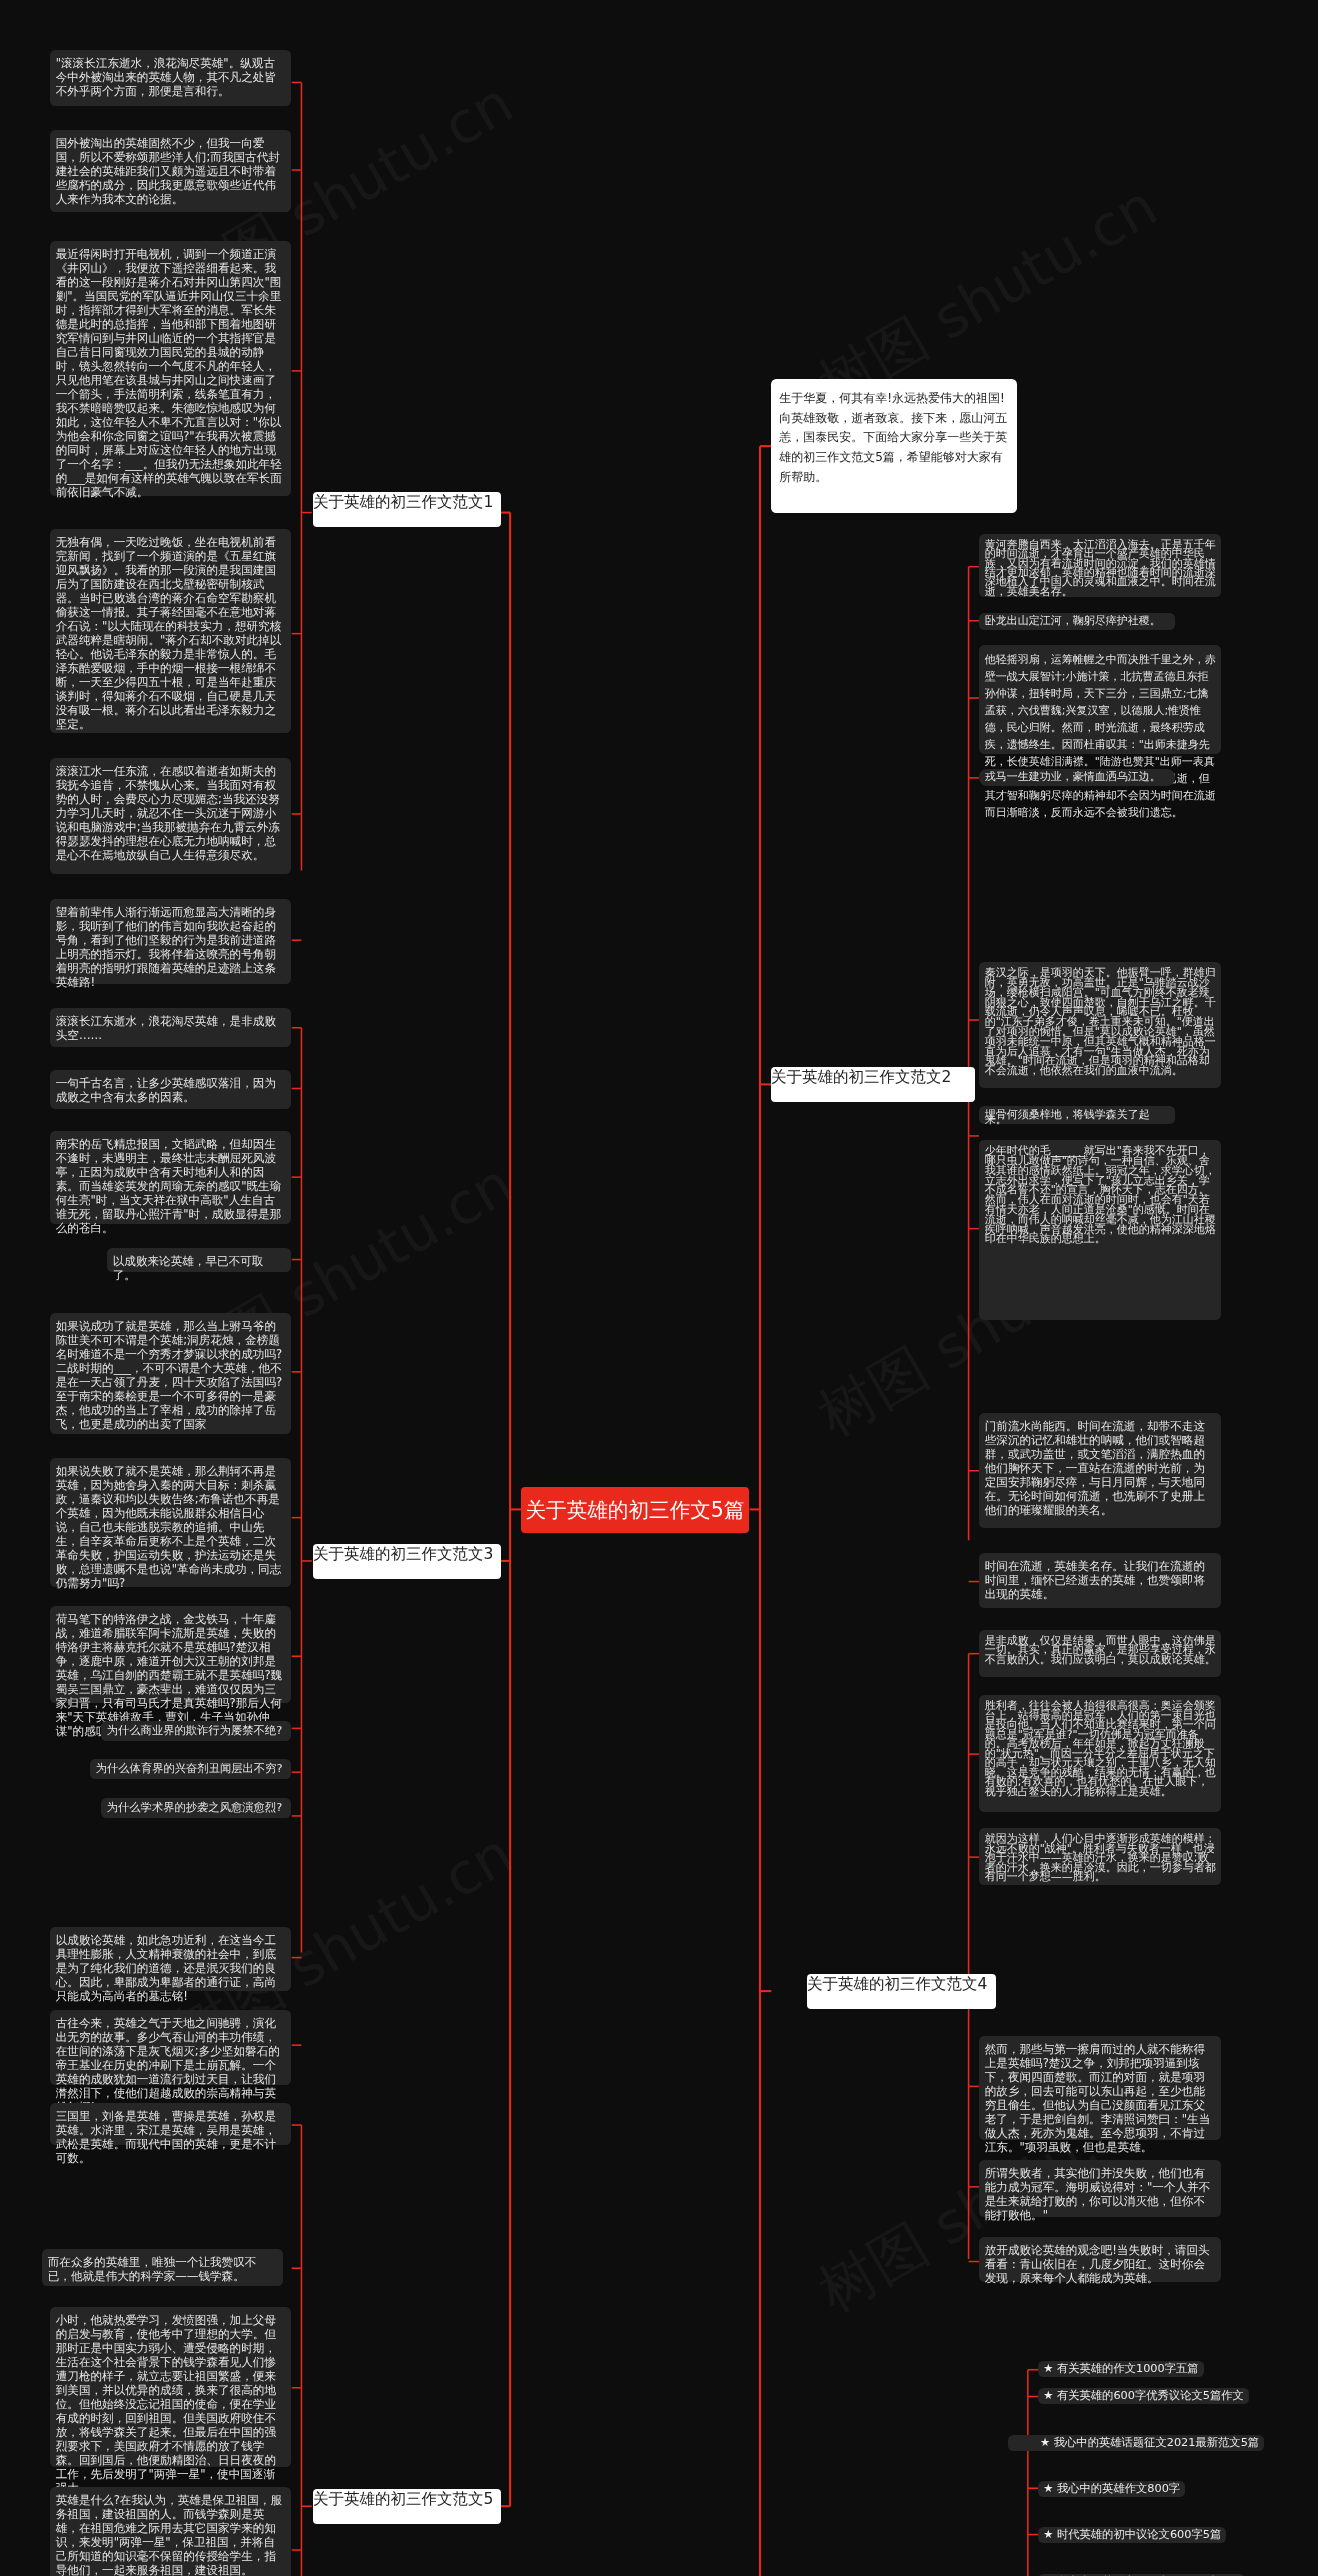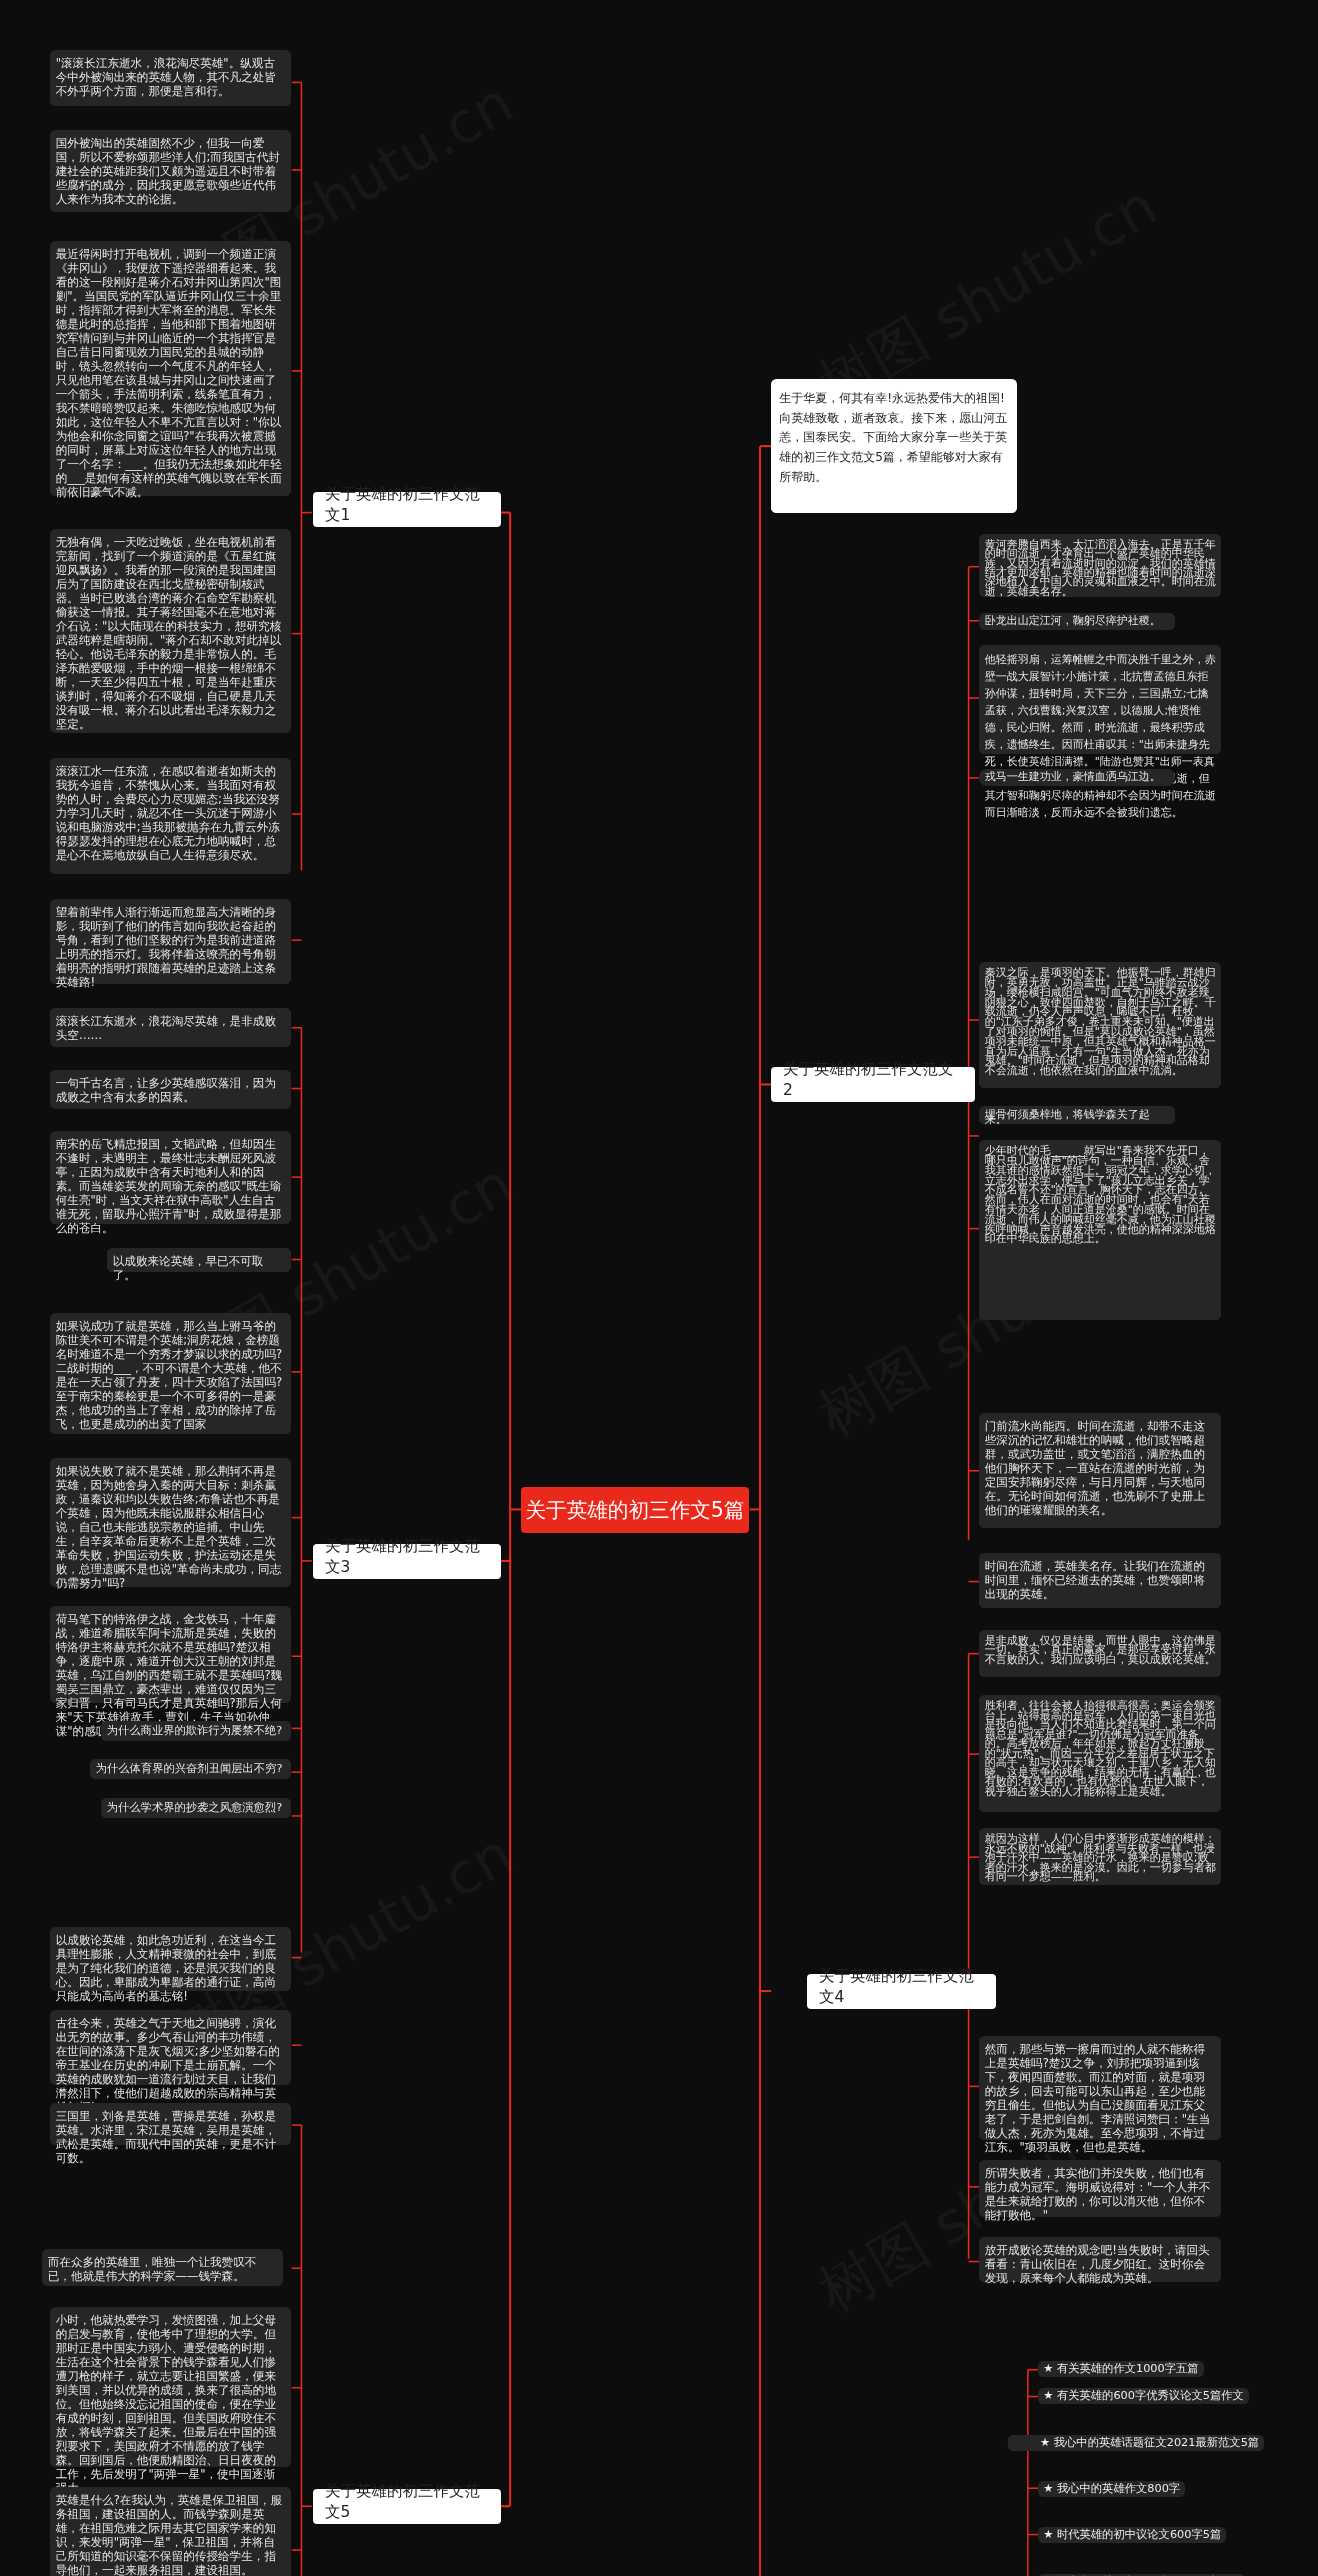--- a/index.html
+++ b/index.html
@@ -4,21 +4,21 @@
 <style>
   html, body { margin:0; padding:0; }
   body { width:1319px; height:2906px; background:#0d0d0d; position:relative; overflow:hidden;
          font-family:"DejaVu Sans","Liberation Sans",sans-serif; }
   .wm { position:absolute; color:rgba(255,255,255,0.045); font-size:57px; transform:rotate(-30deg);
         white-space:nowrap; pointer-events:none; font-family:"DejaVu Sans",sans-serif; }
   svg.lines { position:absolute; left:0; top:0; width:1319px; height:2906px; }
   .root { position:absolute; left:521px; top:1487px; width:228px; height:46px; background:#e8291c;
           border-radius:4.1px; color:#fff; font-size:20.6px; display:flex; align-items:center; justify-content:center; }
   .branch { position:absolute; background:#ffffff; color:#222; border-radius:4.1px; font-size:15.5px;
-            padding:0 12px; display:flex; align-items:flex-end; box-sizing:border-box; line-height:1.4; }
+            padding:0 0; display:flex; align-items:flex-start; box-sizing:border-box; line-height:1.4; }
   .intro { position:absolute; left:771px; top:379px; width:246px; height:134px; background:#fff; color:#222;
            border-radius:5.2px; font-size:12px; line-height:19.6px; padding:10.3px 8.2px; box-sizing:border-box; }
   .leaf { position:absolute; background:#262626; color:#e8e8e8; border-radius:5.2px; font-size:11.6px;
           line-height:14px; padding:6.2px 5.2px 6.2px 5.7px; box-sizing:border-box; word-break:break-all; }
   .rel { position:absolute; background:#262626; color:#eee; border-radius:5.2px; font-size:11.3px;
          height:16px; line-height:16px; padding:0 5.2px; box-sizing:border-box; white-space:nowrap; }
 </style>
 </head>
 <body>
 

